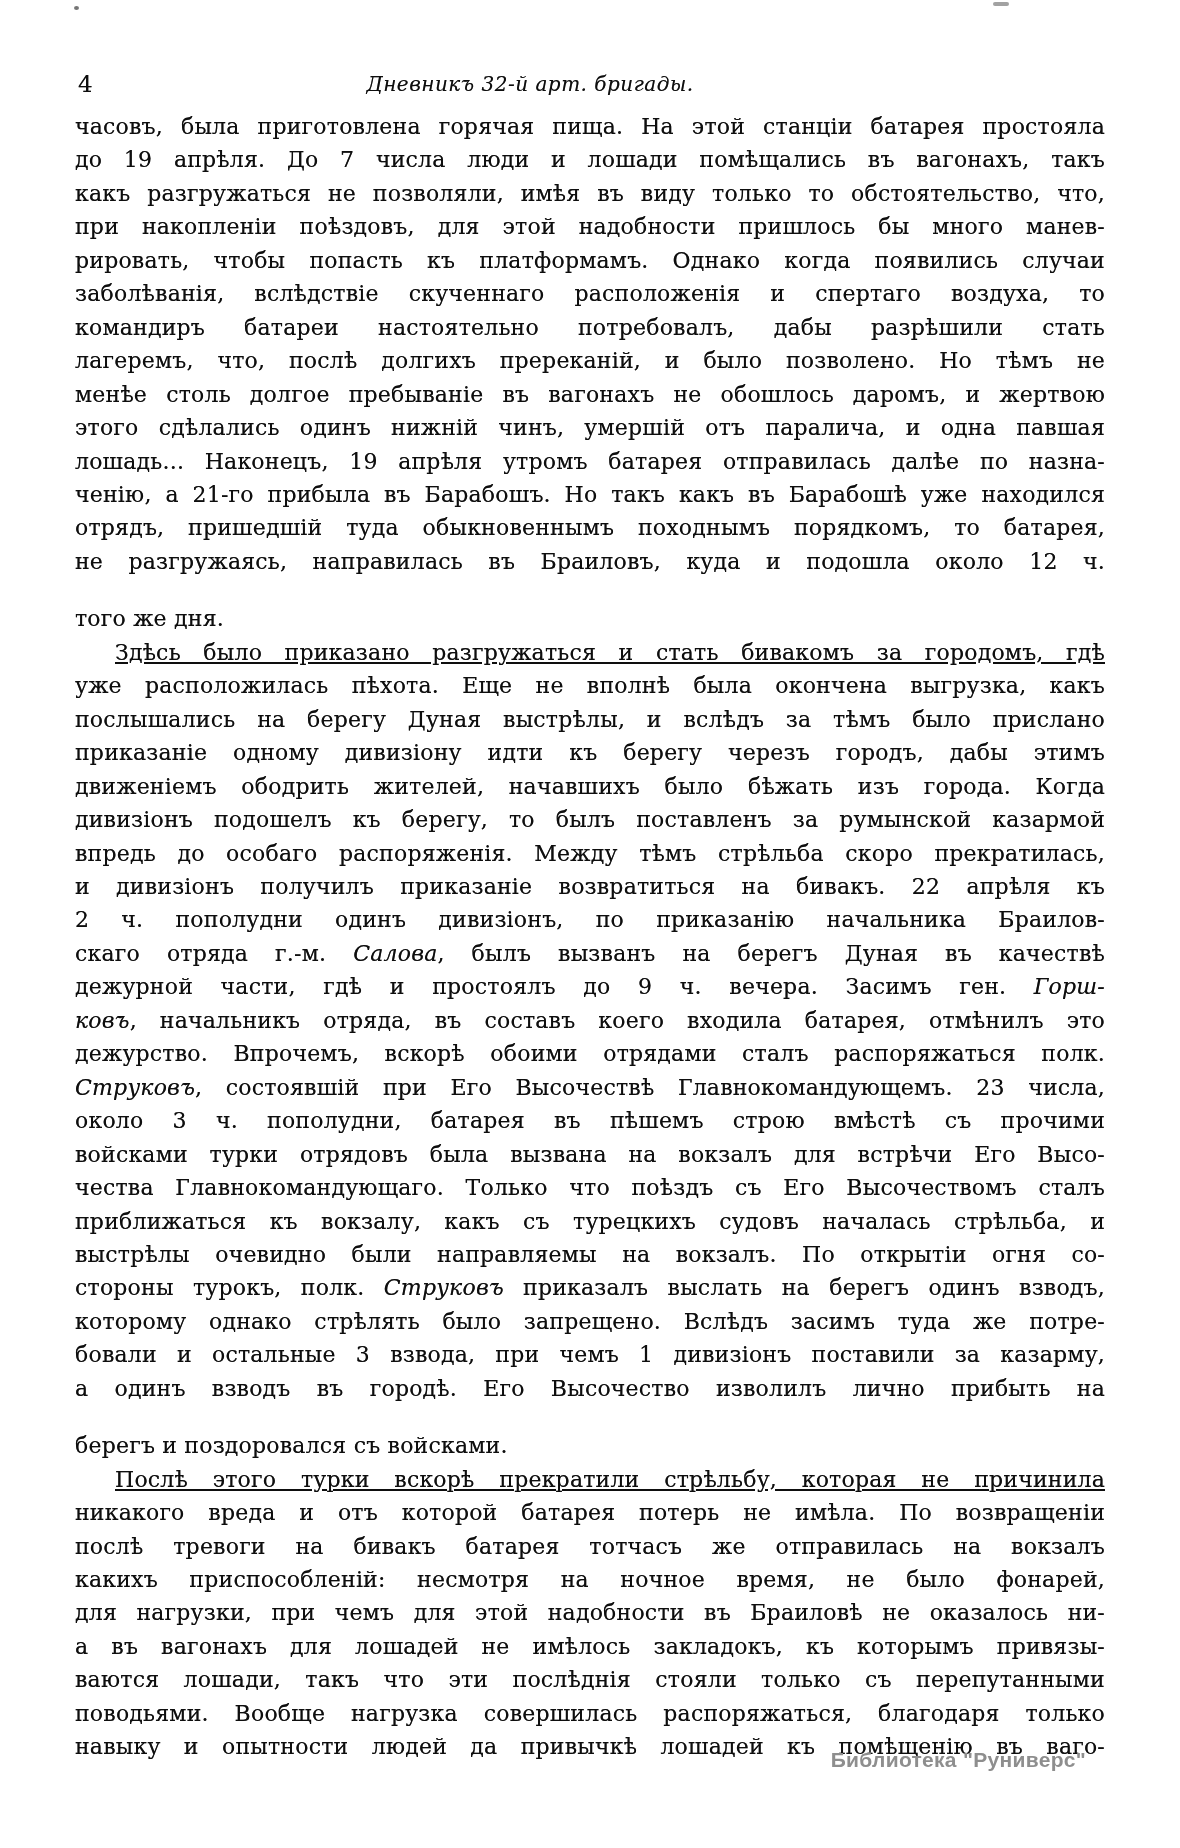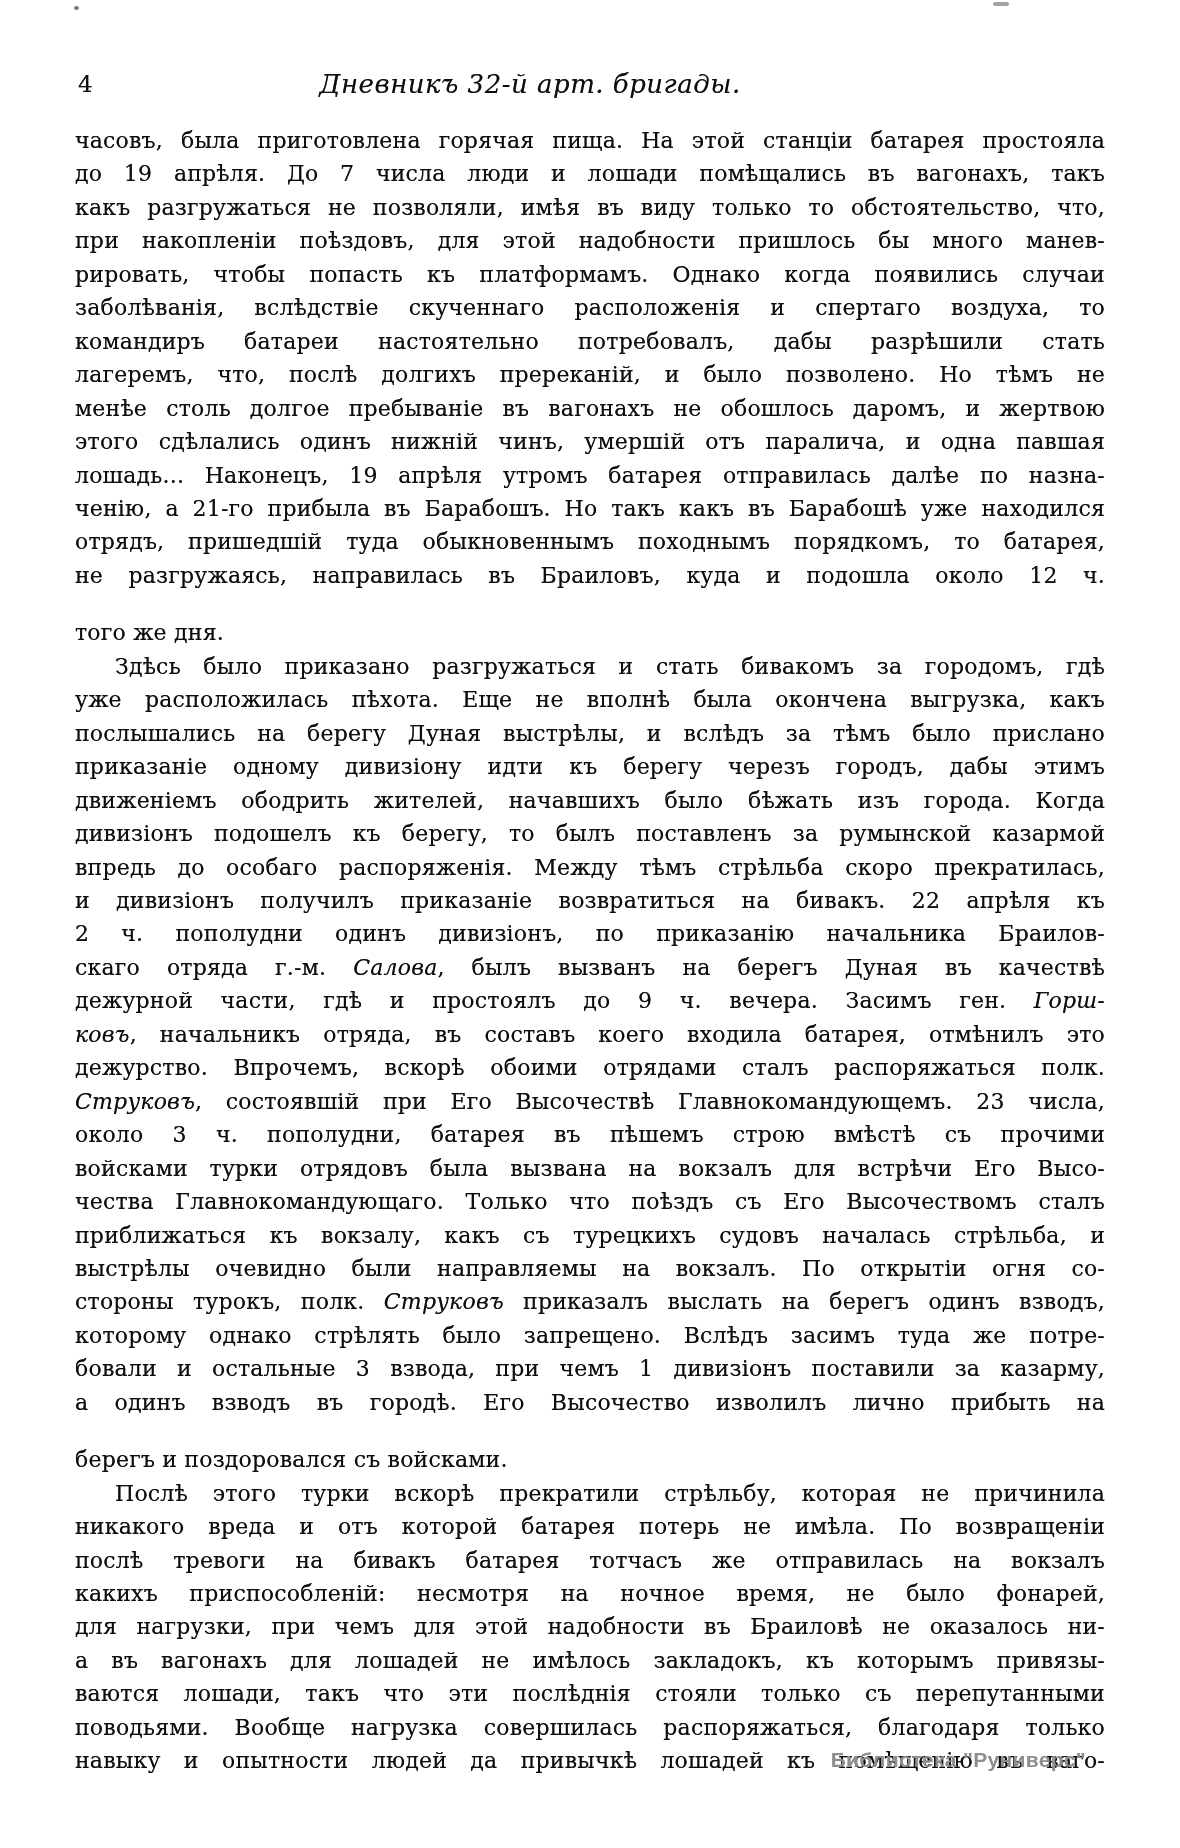--- a/index.html
+++ b/index.html
@@ -20,39 +20,39 @@
              background: #555; border-radius: 2px; opacity: .55; }
 
   .page-number {
     position: absolute; left: 78px; top: 70px;
     font-size: 23px; line-height: 28px;
     text-shadow: 0 0 .5px rgba(0,0,0,.55);
   }
   .running-title {
     position: absolute; left: 75px; top: 68px; width: 1030px;
     text-align: center; text-indent: -120px;
-    font-style: italic; font-size: 26px; line-height: 32px;
+    font-style: italic; font-size: 20px; line-height: 32px;
     letter-spacing: .5px;
     text-shadow: 0 0 .5px rgba(0,0,0,.5);
   }
 
   .body-text {
-    position: absolute; left: 75px; top: 124px; width: 1030px;
+    position: absolute; left: 75px; top: 110px; width: 1030px;
   }
   .paragraph { margin: 0; }
   .text-line {
     font-size: 22px;
     line-height: 33.45px;
     text-align: justify;
     text-align-last: justify;
     letter-spacing: .2px;
     text-shadow: 0 0 .55px rgba(0,0,0,.6);
     white-space: normal;
   }
-  .text-line.indent { padding-left: 40px; }
+  .text-line.indent { padding-left: 40px; text-decoration: underline; }
   .text-line.flush { text-align-last: left; margin-top: 24px; }
   .text-line i { }
 
   .watermark {
     position: absolute; right: 94px; top: 1748px;
     font-family: "Liberation Sans", sans-serif;
     font-weight: bold;
     font-size: 21px;
     color: #8e8e8e;
     letter-spacing: .3px;

